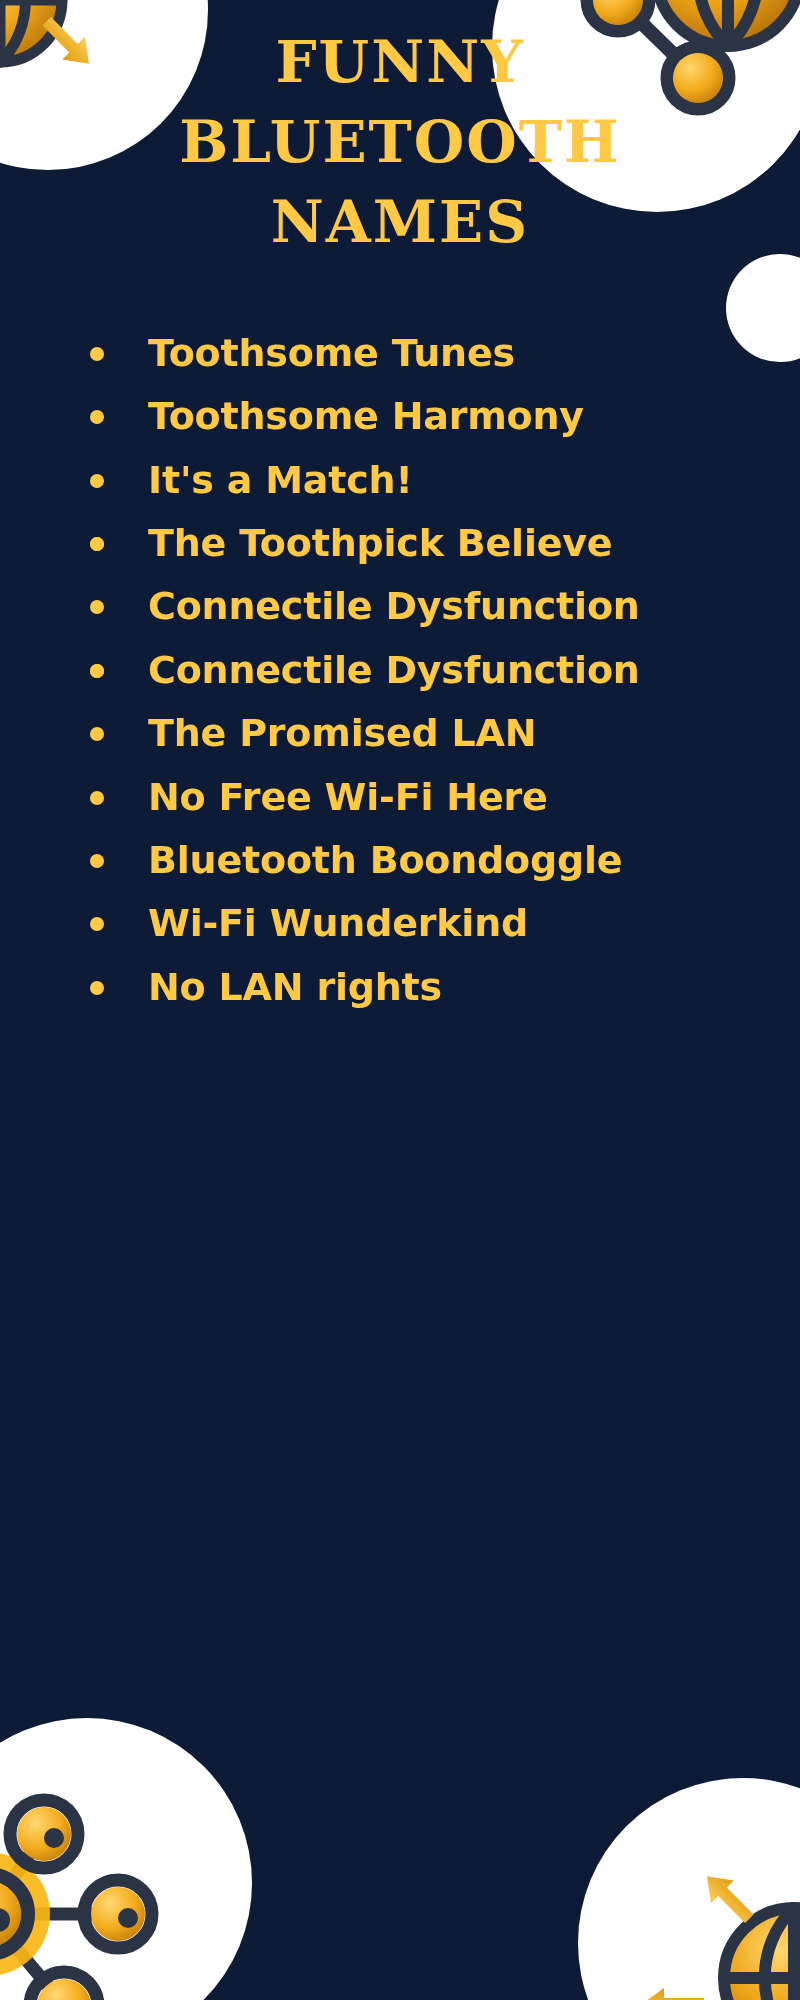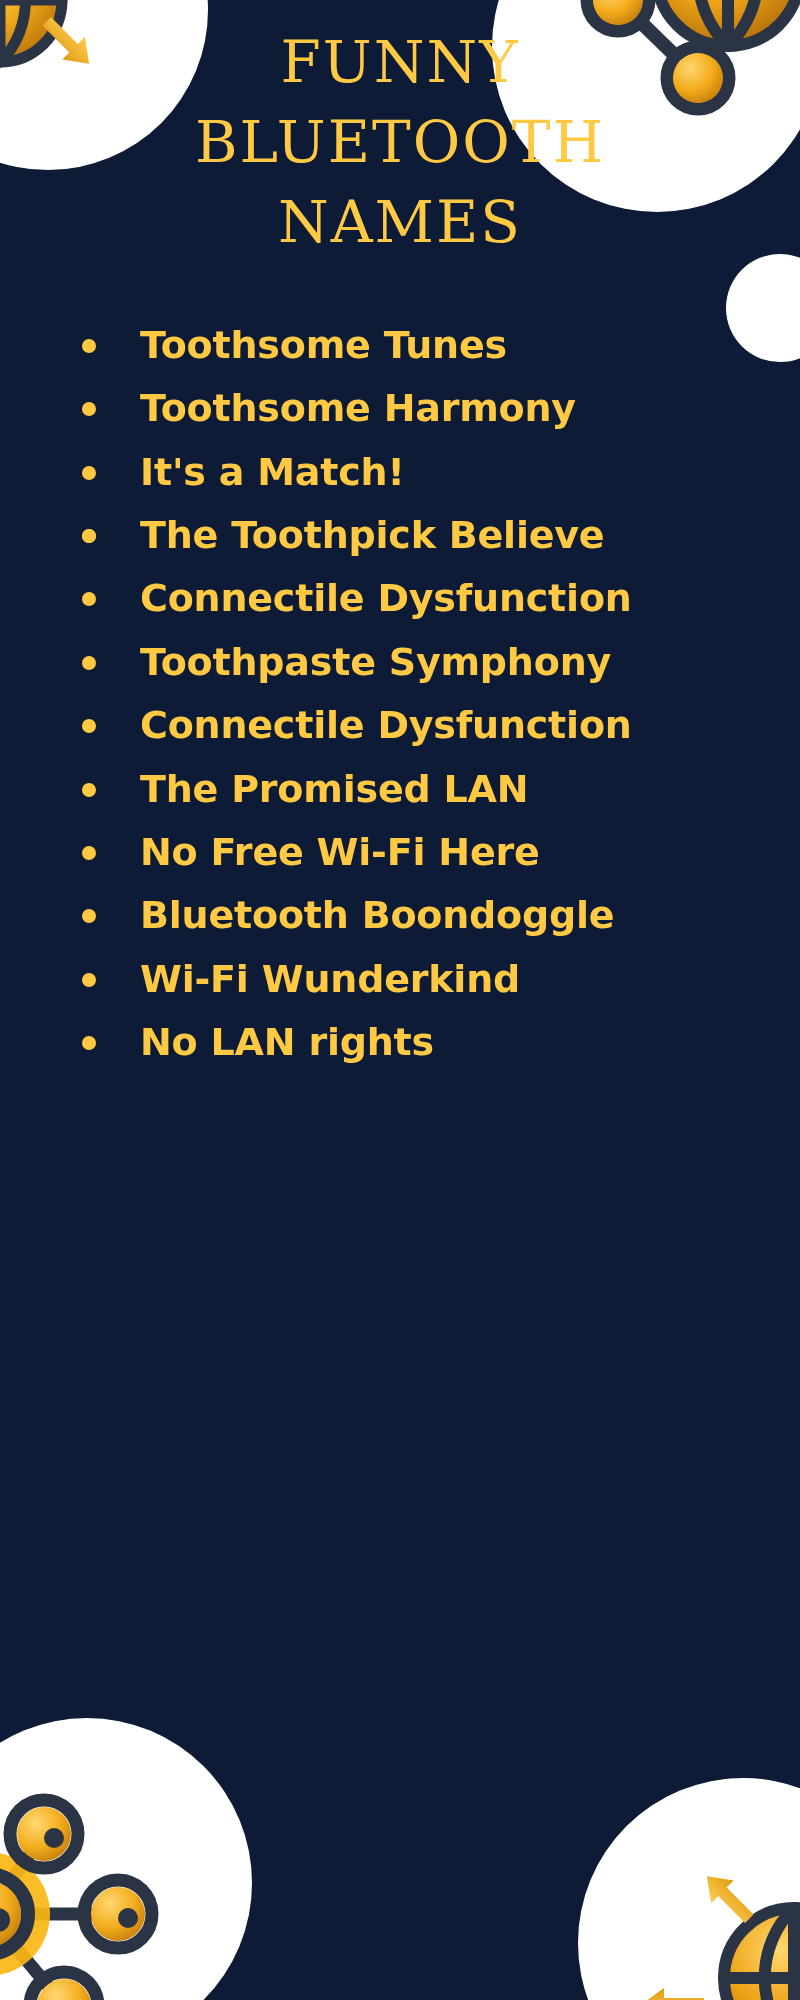--- a/index.html
+++ b/index.html
@@ -40,35 +40,35 @@
     position: absolute;
     left: 0;
     top: 22px;
     width: 800px;
     text-align: center;
     z-index: 5;
   }
   .title-line {
     display: block;
     font-family: "DejaVu Serif", serif;
-    font-weight: normal;
+    font-weight: bold;
     font-size: 58px;
     line-height: 1.38;
     letter-spacing: 2px;
     color: #ffc943;
     text-transform: uppercase;
   }
 
   
   .name-list {
     position: absolute;
     left: 64px;
     top: 322px;
     width: 720px;
-    margin: 0;
+    margin: 8px;
     padding: 0;
     list-style: none;
     z-index: 5;
   }
   .name-item {
     position: relative;
     padding-left: 76px;
     margin-bottom: 17px;
     color: #ffc943;
     font-family: "DejaVu Sans", sans-serif;
@@ -261,21 +261,21 @@
     <span class="title-line">NAMES</span>
   </div>
 
   <ul class="name-list">
     <li class="name-item"><span class="bullet"></span><span>Toothsome Tunes</span></li>
     <li class="name-item"><span class="bullet"></span><span>Toothsome Harmony</span></li>
     <li class="name-item"><span class="bullet"></span><span>It's a Match!</span></li>
     <li class="name-item"><span class="bullet"></span></li>
     <li class="name-item"><span class="bullet"></span><span>The Toothpick Believe</span></li>
     <li class="name-item"><span class="bullet"></span><span>Connectile Dysfunction</span></li>
-    <li class="name-item"><span class="bullet"></span><span>Toothpaste Symphony</span></li>
+    <li class="name-item"><span class="bullet"></span></li>
     <li class="name-item"><span class="bullet"></span><span>Connectile Dysfunction</span></li>
     <li class="name-item"><span class="bullet"></span><span>The Promised LAN</span></li>
     <li class="name-item"><span class="bullet"></span><span>No Free Wi-Fi Here</span></li>
     <li class="name-item"><span class="bullet"></span><span>Bluetooth Boondoggle</span></li>
     <li class="name-item"><span class="bullet"></span><span>Wi-Fi Wunderkind</span></li>
     <li class="name-item"><span class="bullet"></span><span>No LAN rights</span></li>
   </ul>
 
 </div>
 

